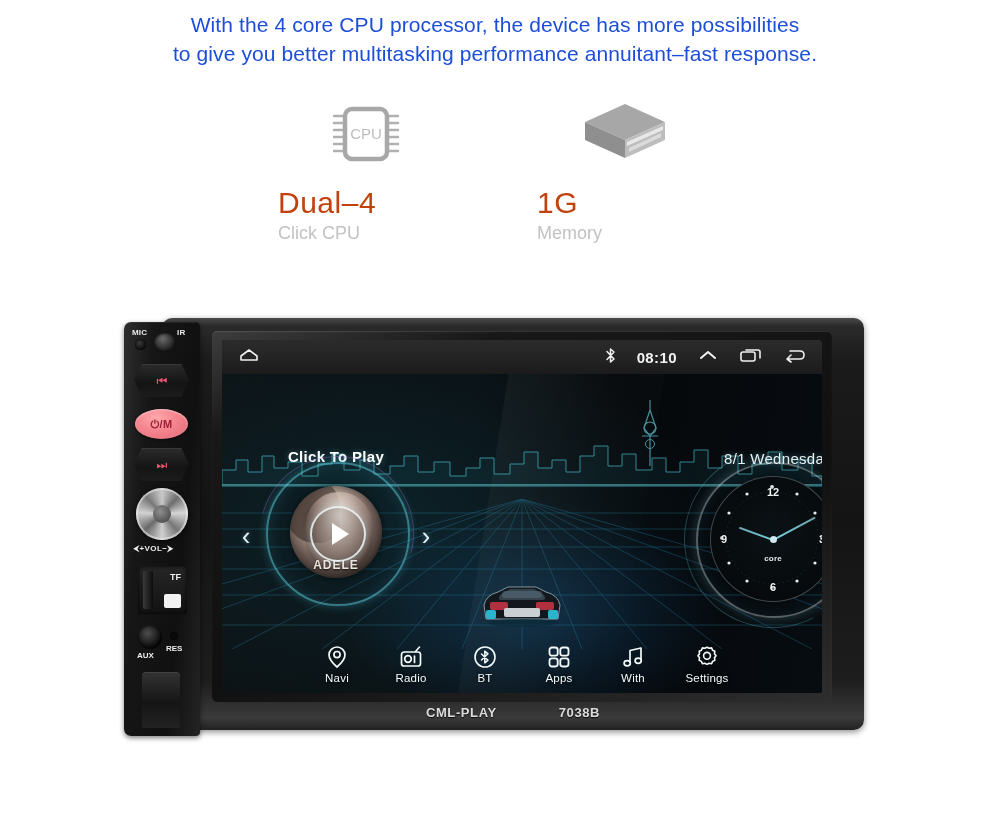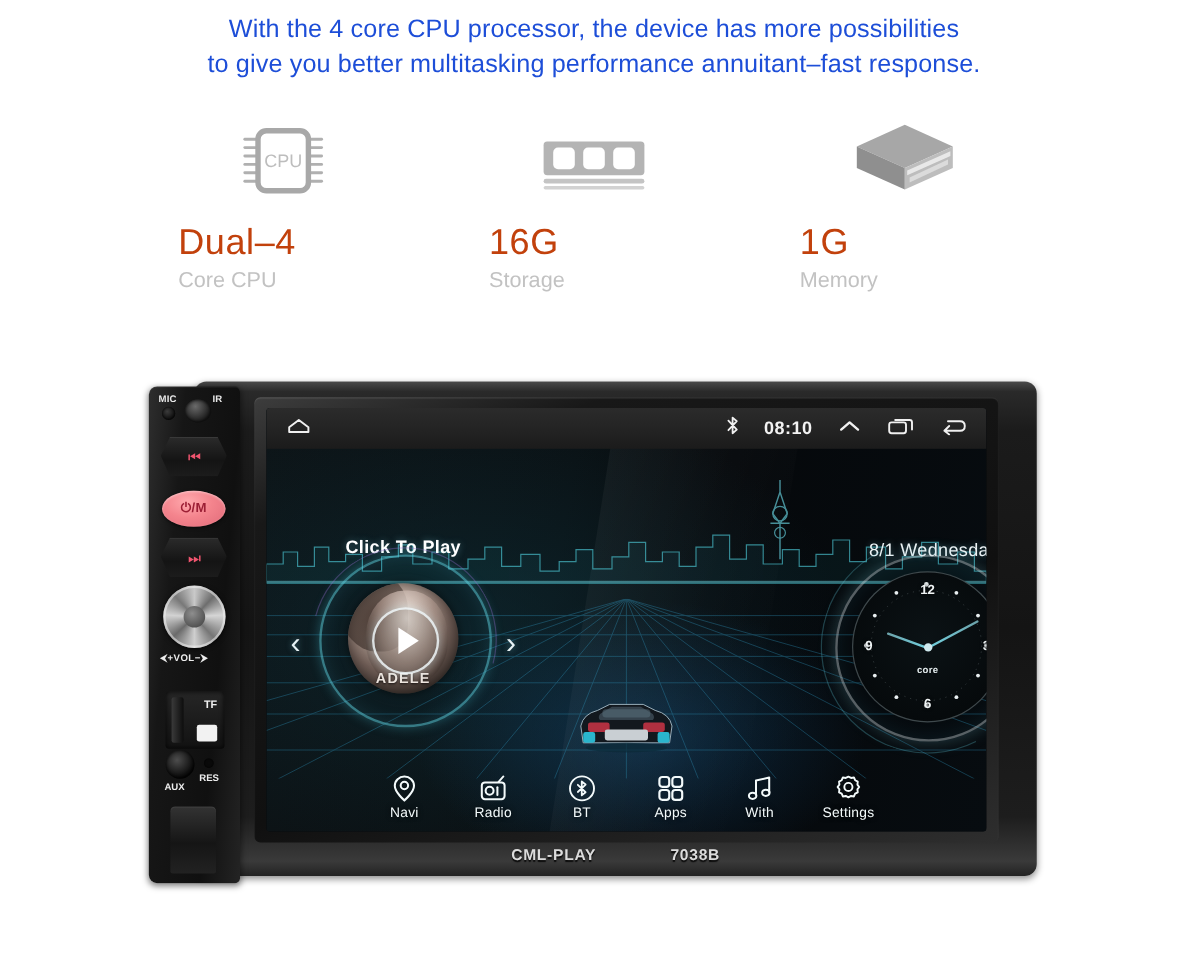--- a/index.html
+++ b/index.html
@@ -500,21 +500,21 @@
     position: absolute;
     left: 0; right: 17px; top: 222px;
     text-align: center;
     color: #ededed;
     font-size: 8px;
     font-weight: 700;
     letter-spacing: 0.4px;
   }
   .tf-slot {
     position: absolute;
-    left: 14px; top: 254px;
+    left: 14px; top: 244px;
     width: 49px; height: 48px;
     border-radius: 3px;
     background: linear-gradient(180deg, #262626, #121212);
     box-shadow: inset 0 0 4px rgba(0,0,0,0.9);
   }
   .tf-card {
     position: absolute;
     left: 5px; top: 5px;
     width: 10px; height: 38px;
     border-radius: 2px;
@@ -598,37 +598,23 @@
           <line x1="70" y1="34" x2="80" y2="34"></line>
             <line x1="70" y1="41" x2="80" y2="41"></line>
           <line x1="70" y1="48" x2="80" y2="48"></line>
             <line x1="70" y1="55" x2="80" y2="55"></line>
         </g>
         <rect x="27" y="13" width="42" height="50" rx="7" ry="7" fill="none" stroke="#a8a8a8" stroke-width="4.5"></rect>
         <text class="cpu-text" x="48" y="43" text-anchor="middle">CPU</text>
       </svg>
     </div>
     <div class="spec-value">Dual–4</div>
-    <div class="spec-label">Core CPU</div>
+    <div class="spec-label">Click CPU</div>
   </div>
 
-  <div class="spec">
-    <div class="spec-icon">
-      <svg width="104" height="80" viewBox="0 0 104 80" aria-hidden="true">
-        <rect x="10" y="22" width="84" height="28" rx="3" fill="#b4b4b4"></rect>
-        <rect x="18" y="27" width="18" height="18" rx="4" fill="#ffffff"></rect>
-        <rect x="43" y="27" width="18" height="18" rx="4" fill="#ffffff"></rect>
-        <rect x="68" y="27" width="18" height="18" rx="4" fill="#ffffff"></rect>
-        <rect x="10" y="53" width="84" height="4" rx="2" fill="#c4c4c4"></rect>
-        <rect x="10" y="59" width="84" height="3" rx="1.5" fill="#d2d2d2"></rect>
-      </svg>
-    </div>
-    <div class="spec-value">16G</div>
-    <div class="spec-label">Storage</div>
-  </div>
 
   <div class="spec">
     <div class="spec-icon">
       <svg width="96" height="80" viewBox="0 0 96 80" aria-hidden="true">
         <polygon points="48,8 88,26 48,44 8,26" fill="#a7a7a7"></polygon>
         <polygon points="8,26 48,44 48,62 8,44" fill="#8f8f8f"></polygon>
         <polygon points="88,26 48,44 48,62 88,44" fill="#bdbdbd"></polygon>
         <polygon points="50,46 86,30 86,34 50,50" fill="#f0f0f0" opacity="0.85"></polygon>
         <polygon points="52,52 84,37 84,41 52,56" fill="#efefef" opacity="0.6"></polygon>
       </svg>

